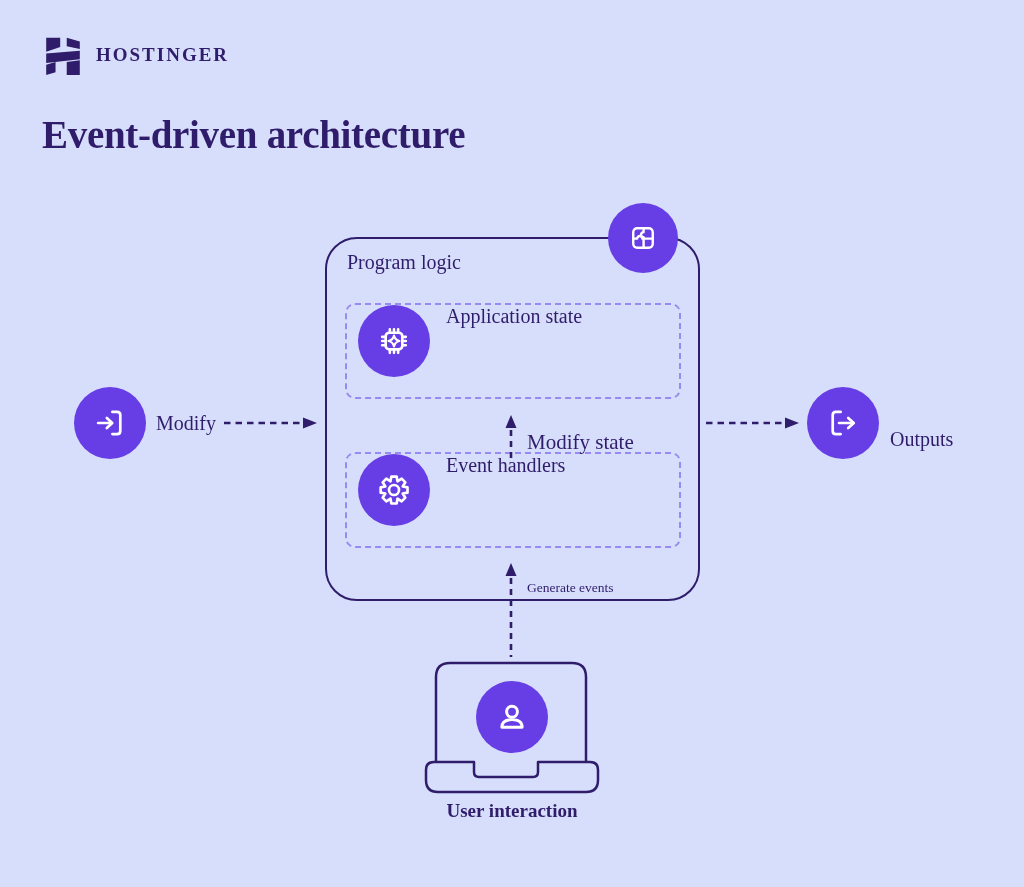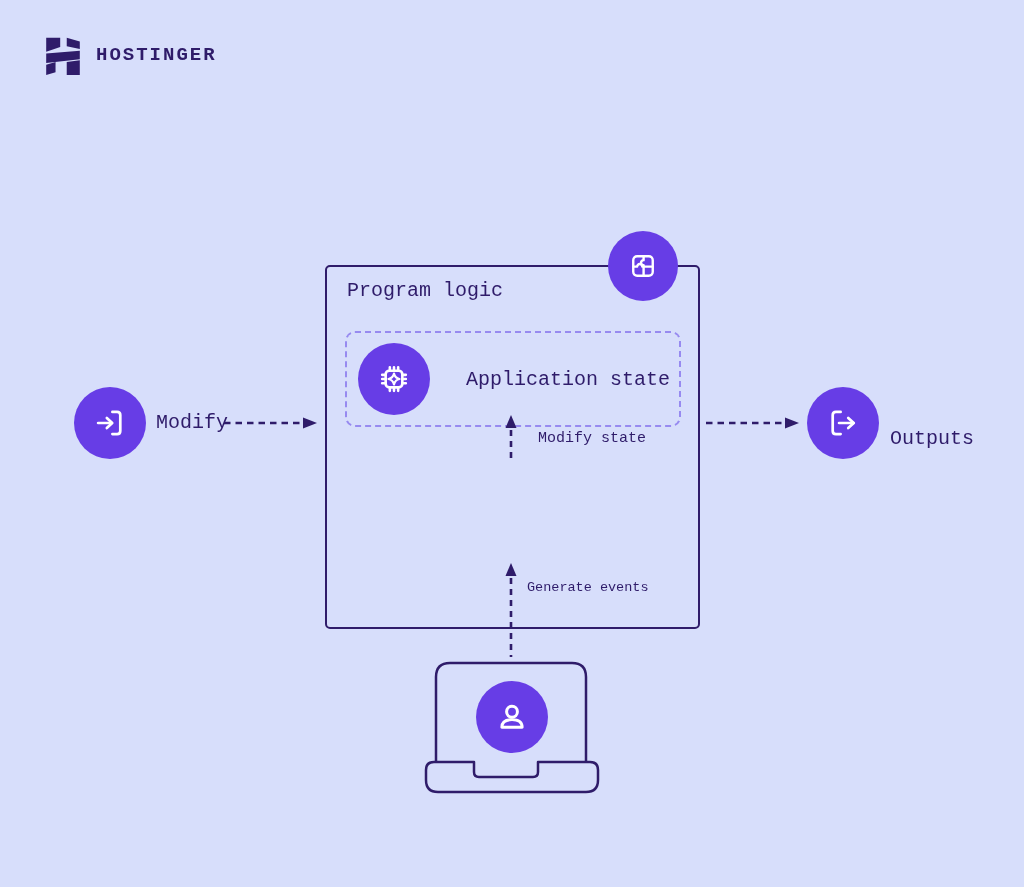--- a/index.html
+++ b/index.html
@@ -4,43 +4,43 @@
 <style>
   :root{
     --bg:#d7defb;
     --dark:#2f1c6a;
     --accent:#673de6;
     --dash:#978af0;
   }
   html,body{margin:0;padding:0;background:var(--bg);}
   .canvas{
     position:relative;width:1024px;height:887px;background:var(--bg);
-    font-family:Liberation Mono, monospace;color:var(--dark);
+    font-family:Liberation Serif, serif;color:var(--dark);
     overflow:hidden;
   }
   
   .brand{position:absolute;left:42px;top:34px;display:flex;align-items:center;gap:12px;}
   .brand-name{font-size:19px;font-weight:700;letter-spacing:2px;}
   .tagline{position:absolute;right:44px;top:42px;font-size:21px;font-weight:500;}
   .page-title{position:absolute;left:42px;top:112px;font-size:39px;font-weight:700;letter-spacing:-0.3px;}
 
   
   .program-box{
-    position:absolute;left:325px;top:265px;width:375px;height:364px;
-    border:2px solid var(--dark);border-radius:5px;box-sizing:border-box;
+    position:absolute;left:325px;top:237px;width:375px;height:364px;
+    border:2px solid var(--dark);border-radius:32px;box-sizing:border-box;
   }
   .program-label{position:absolute;left:20px;top:12px;font-size:20px;font-weight:500;}
   .badge-circle{
     position:absolute;left:281px;top:-36px;width:70px;height:70px;border-radius:50%;
     background:var(--accent);display:flex;align-items:center;justify-content:center;
   }
   .sub-box{
     position:absolute;left:18px;width:336px;height:96px;box-sizing:border-box;
     border:2px dashed var(--dash);border-radius:10px;
-    display:flex;align-items:center;padding-left:11px;gap:36px;
+    display:flex;align-items:flex-start;padding-left:11px;gap:16px;
   }
   .sub-box.app{top:64px;}
   .sub-box.evt{top:213px;}
   .sub-label{font-size:20px;font-weight:500;}
   .icon-circle{
     width:72px;height:72px;border-radius:50%;background:var(--accent);
     display:flex;align-items:center;justify-content:center;flex:0 0 auto;
   }
 
   
@@ -49,21 +49,21 @@
     display:flex;align-items:center;justify-content:center;
   }
   .inputs-circle{left:74px;top:387px;}
   .outputs-circle{left:807px;top:387px;}
   .side-label{position:absolute;font-size:20px;font-weight:500;line-height:26px;}
   .inputs-label{left:156px;top:410px;}
   .outputs-label{left:890px;top:410px;margin-top:16px;}
 
   .arrow-svg{position:absolute;}
   .flow-label{position:absolute;font-weight:500;}
-  .modify-label{left:538px;top:430px;font-size:15px;}
+  .modify-label{left:527px;top:430px;font-size:21px;}
   .generate-label{left:527px;top:580px;font-size:13.5px;}
 
   
   .laptop-svg{position:absolute;left:420px;top:656px;}
   .user-circle{
     position:absolute;left:476px;top:681px;width:72px;height:72px;border-radius:50%;
     background:var(--accent);display:flex;align-items:center;justify-content:center;
   }
   .user-label{position:absolute;left:362px;top:800px;width:300px;text-align:center;
     font-size:19px;font-weight:600;}
@@ -80,20 +80,21 @@
         <polygon points="4,4 19,4 19,14 4,19"></polygon>
         <polygon points="26,4 40,8 40,16 26,13"></polygon>
         <polygon points="4,21 40,18 40,27 4,31"></polygon>
         <polygon points="4,33 14,30 14,41 4,44"></polygon>
         <polygon points="26,30 40,28 40,44 26,44"></polygon>
       </svg>
     </span>
     <span class="brand-name">HOSTINGER</span>
   </div>
 
+  <div class="page-title">Event-driven architecture</div>
 
   <div class="program-box">
     <div class="program-label">Program logic</div>
 
     <div class="badge-circle">
       <span>
         <svg width="36" height="36" viewBox="0 0 24 24" fill="none" stroke="#ffffff" stroke-width="1.6" stroke-linecap="round" stroke-linejoin="round">
           <rect x="5.5" y="5.5" width="13" height="13" rx="2.6"></rect>
           <path d="M12.4 5.7 v2.4 a1.7 1.7 0 1 0 0 3.4 V18.3"></path>
           <path d="M5.7 12.4 h2.4 a1.7 1.7 0 1 1 3.4 0 H18.3"></path>
@@ -107,20 +108,31 @@
           <svg width="40" height="40" viewBox="0 0 24 24" fill="none" stroke="#ffffff" stroke-width="1.55" stroke-linecap="round" stroke-linejoin="round">
             <rect x="7" y="7" width="10" height="10" rx="2.2"></rect>
             <path d="M9.5 7V4.9 M12 7V4.9 M14.5 7V4.9 M9.5 19.1V17 M12 19.1V17 M14.5 19.1V17 M7 9.5H4.9 M7 12H4.9 M7 14.5H4.9 M19.1 9.5H17 M19.1 12H17 M19.1 14.5H17"></path>
             <path d="M12 8.7 C12.4 10.6 13.4 11.6 15.3 12 C13.4 12.4 12.4 13.4 12 15.3 C11.6 13.4 10.6 12.4 8.7 12 C10.6 11.6 11.6 10.6 12 8.7 Z" stroke-width="1.3"></path>
           </svg>
         </span>
       </div>
       <div class="sub-label">Application state</div>
     </div>
 
+    <div class="sub-box evt">
+      <div class="icon-circle">
+        <span>
+          <svg width="40" height="40" viewBox="0 0 24 24" fill="none" stroke="#ffffff" stroke-width="1.6" stroke-linejoin="round">
+            <polygon points="17.2,9.9 20.1,10.4 20.1,13.6 17.2,14.1 18.8,16.6 16.6,18.8 14.1,17.2 13.6,20.1 10.4,20.1 9.9,17.2 7.4,18.8 5.2,16.6 6.8,14.1 4,13.6 4,10.4 6.8,9.9 5.2,7.4 7.4,5.2 9.9,6.8 10.4,4 13.6,4 14.1,6.8 16.6,5.2 18.8,7.4"></polygon>
+            <circle cx="12" cy="12" r="3"></circle>
+          </svg>
+        </span>
+      </div>
+      <div class="sub-label">Event handlers</div>
+    </div>
   </div>
 
   <svg class="arrow-svg" style="left:502px;top:414px;" width="18" height="50" viewBox="0 0 18 50">
     <polygon points="9,1 3.5,14 14.5,14" fill="#2f1c6a"></polygon>
     <line x1="9" y1="16" x2="9" y2="49" stroke="#2f1c6a" stroke-width="2.6" stroke-dasharray="6 5"></line>
   </svg>
   <div class="flow-label modify-label">Modify state</div>
 
   <svg class="arrow-svg" style="left:502px;top:562px;" width="18" height="96" viewBox="0 0 18 96">
     <polygon points="9,1 3.5,14 14.5,14" fill="#2f1c6a"></polygon>
@@ -163,14 +175,15 @@
     <path d="M6 114 Q6 106 14 106 H54 V116 Q54 121 59 121 H113 Q118 121 118 116 V106 H170 Q178 106 178 114 V124 Q178 136 166 136 H18 Q6 136 6 124 Z"></path>
   </svg>
   <div class="user-circle">
     <span>
       <svg width="42" height="42" viewBox="0 0 24 24" fill="none" stroke="#ffffff" stroke-width="1.7" stroke-linejoin="round">
         <circle cx="12" cy="9" r="3.1"></circle>
         <path d="M6.2 17.9 c0-3.2 2.6-4.4 5.8-4.4 s5.8 1.2 5.8 4.4 Z"></path>
       </svg>
     </span>
   </div>
+  <div class="user-label">User interaction</div>
 
 </div>
 
 </body></html>

